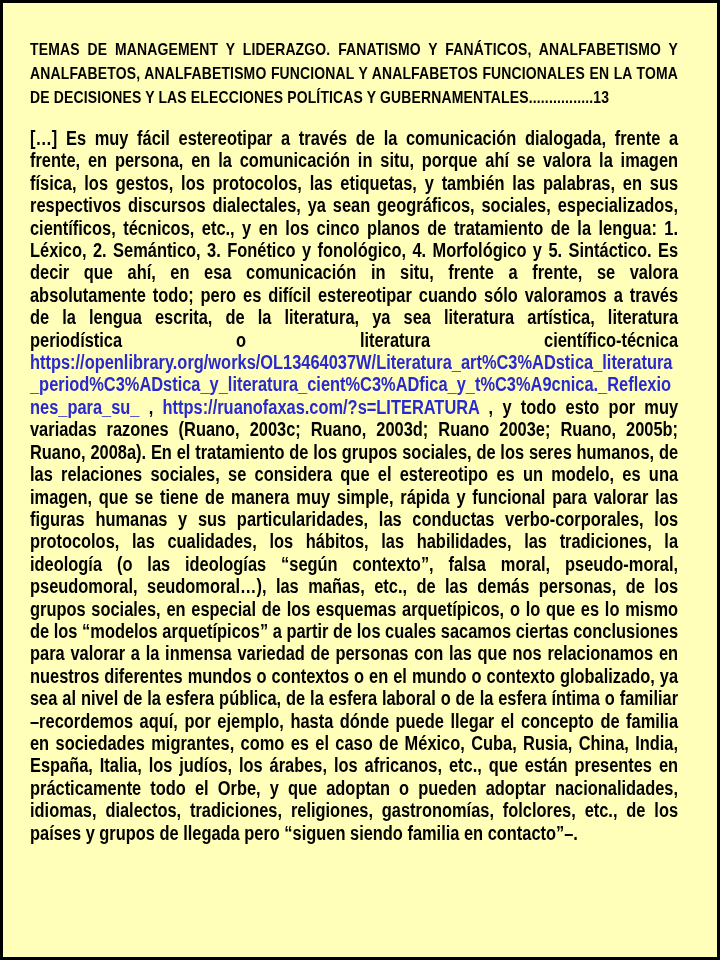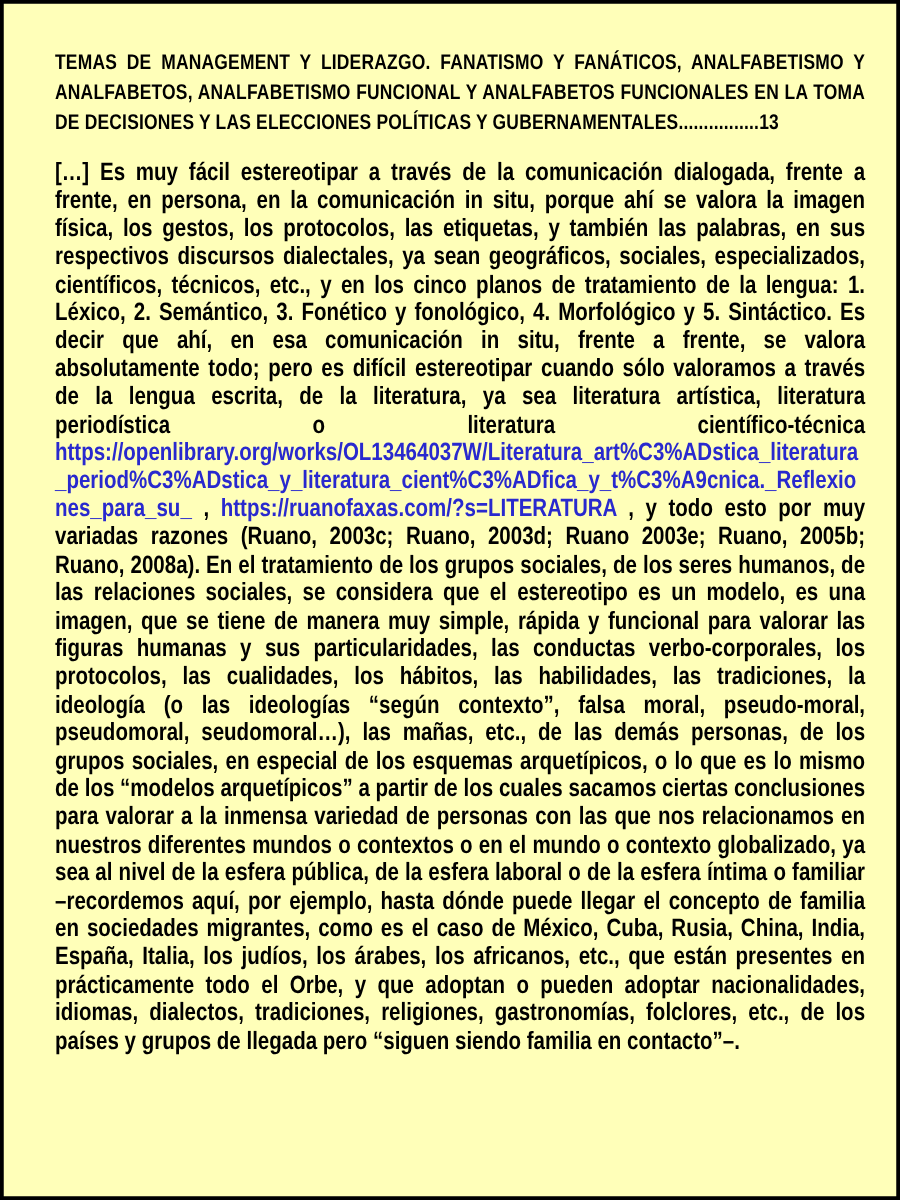--- a/index.html
+++ b/index.html
@@ -8,21 +8,21 @@
     background: #888;
   }
   .page {
     position: relative;
     width: 720px;
     height: 960px;
     box-sizing: border-box;
     background: #FFFFB9;
     border: 3px solid #000000;
     overflow: hidden;
-    padding: 35px 0 0 41px;
+    padding: 35px 0 0 27px;
     font-family: "Liberation Sans", sans-serif;
     font-weight: bold;
     color: #000000;
   }
   
   .scale-wrap {
     width: 790px;
     transform: scaleX(0.8203);
     transform-origin: 0 0;
   }

